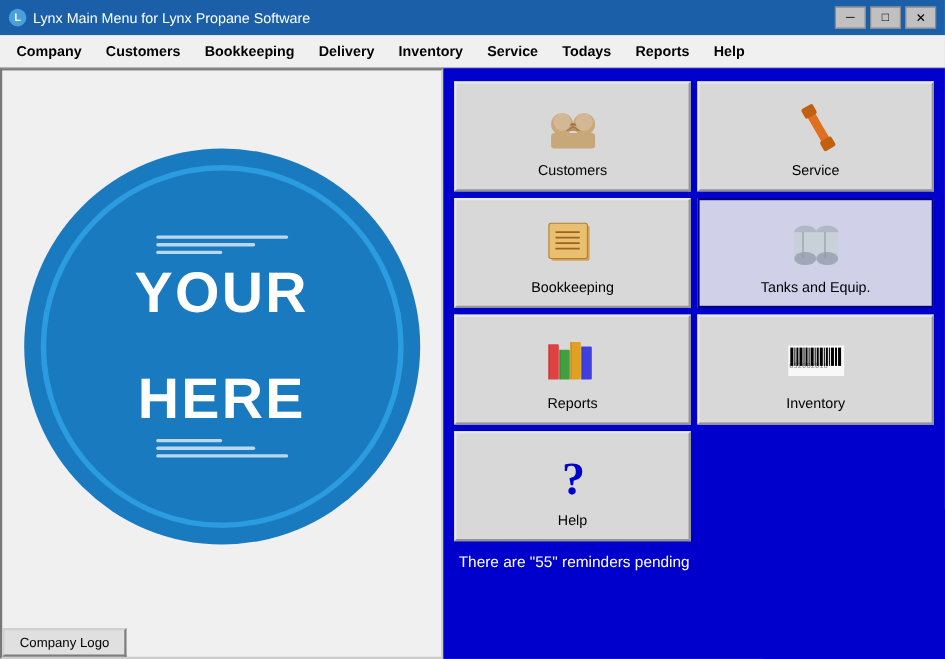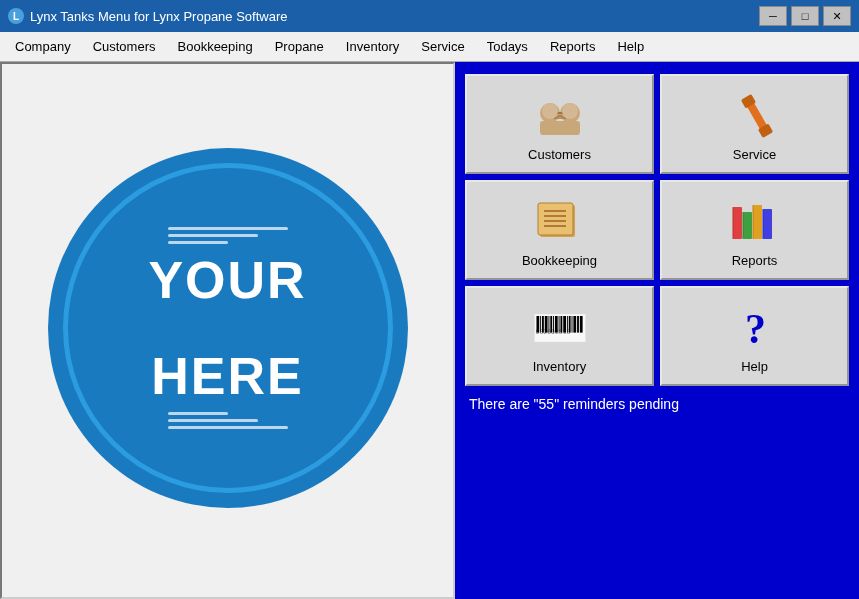--- a/index.html
+++ b/index.html
@@ -53,38 +53,39 @@
     }
 
     
     .menu-bar {
       background: #f0f0f0;
       display: flex;
       align-items: center;
       height: 30px;
       border-bottom: 1px solid #aaa;
       padding: 0 4px;
+      font-weight: bold;
     }
     .menu-item {
       padding: 4px 10px;
       font-size: 13px;
       cursor: pointer;
       border: 1px solid transparent;
       white-space: nowrap;
     }
 
     
     .main-content {
       display: flex;
       height: calc(599px - 32px - 30px);
     }
 
     
     .left-panel {
-      width: 455px;
+      width: 403px;
       background: #f0f0f0;
       border: 2px inset #ccc;
       display: flex;
       flex-direction: column;
       align-items: center;
       justify-content: space-between;
     }
     .logo-area {
       flex: 1;
       display: flex;
@@ -214,34 +215,34 @@
       width: 100%;
       padding-left: 4px;
     }
   </style>
 </head>
 <body>
 
 <div class="title-bar">
   <div class="title-bar-left">
     <div class="title-bar-icon">L</div>
-    <span>Lynx Tanks Menu for Lynx Propane Software</span>
+    <span>Lynx Main Menu for Lynx Propane Software</span>
   </div>
   <div class="title-bar-controls">
     <button class="title-btn">─</button>
     <button class="title-btn">□</button>
     <button class="title-btn close">✕</button>
   </div>
 </div>
 
 <div class="menu-bar">
   <div class="menu-item">Company</div>
   <div class="menu-item">Customers</div>
   <div class="menu-item">Bookkeeping</div>
-  <div class="menu-item">Propane</div>
+  <div class="menu-item">Delivery</div>
   <div class="menu-item">Inventory</div>
   <div class="menu-item">Service</div>
   <div class="menu-item">Todays</div>
   <div class="menu-item">Reports</div>
   <div class="menu-item">Help</div>
 </div>
 
 <div class="main-content">
 
   <div class="left-panel">
@@ -257,20 +258,21 @@
           <div class="logo-text-here">HERE</div>
           <div class="logo-lines-bottom">
             <div class="logo-line" style="width:60px"></div>
             <div class="logo-line" style="width:90px"></div>
             <div class="logo-line" style="width:120px"></div>
           </div>
         </div>
       </div>
     </div>
     <div class="bottom-tabs">
+      <div class="bottom-tab">Company Logo</div>
     </div>
   </div>
 
   <div class="right-panel">
     <div class="grid-buttons">
 
       <div class="grid-btn">
         <div class="btn-icon">
           <svg width="60" height="50" viewBox="0 0 60 50">
 
@@ -307,20 +309,36 @@
             <rect x="8" y="6" width="35" height="32" rx="2" fill="#e8c070" stroke="#b08030" stroke-width="1"></rect>
             <line x1="14" y1="14" x2="36" y2="14" stroke="#a06020" stroke-width="1.5"></line>
             <line x1="14" y1="19" x2="36" y2="19" stroke="#a06020" stroke-width="1.5"></line>
             <line x1="14" y1="24" x2="36" y2="24" stroke="#a06020" stroke-width="1.5"></line>
             <line x1="14" y1="29" x2="36" y2="29" stroke="#a06020" stroke-width="1.5"></line>
           </svg>
         </div>
         <span class="btn-label">Bookkeeping</span>
       </div>
 
+      <div class="grid-btn selected">
+        <div class="btn-icon">
+          <svg width="60" height="50" viewBox="0 0 60 50">
+
+            <ellipse cx="20" cy="14" rx="10" ry="6" fill="#b0b8c8"></ellipse>
+            <rect x="10" y="14" width="20" height="24" fill="#c8d0d8"></rect>
+            <ellipse cx="20" cy="38" rx="10" ry="6" fill="#a0a8b8"></ellipse>
+            <ellipse cx="40" cy="14" rx="10" ry="6" fill="#b0b8c8"></ellipse>
+            <rect x="30" y="14" width="20" height="24" fill="#c8d0d8"></rect>
+            <ellipse cx="40" cy="38" rx="10" ry="6" fill="#a0a8b8"></ellipse>
+            <line x1="18" y1="14" x2="18" y2="38" stroke="#9098a8" stroke-width="1"></line>
+            <line x1="38" y1="14" x2="38" y2="38" stroke="#9098a8" stroke-width="1"></line>
+          </svg>
+        </div>
+        <span class="btn-label">Tanks and Equip.</span>
+      </div>
 
 
       <div class="grid-btn">
         <div class="btn-icon">
           <svg width="60" height="50" viewBox="0 0 60 50">
 
             <rect x="8" y="10" width="9" height="32" rx="1" fill="#e04040"></rect>
             <rect x="18" y="15" width="9" height="27" rx="1" fill="#40a040"></rect>
             <rect x="28" y="8" width="9" height="34" rx="1" fill="#e0a020"></rect>
             <rect x="38" y="12" width="9" height="30" rx="1" fill="#4040e0"></rect>

